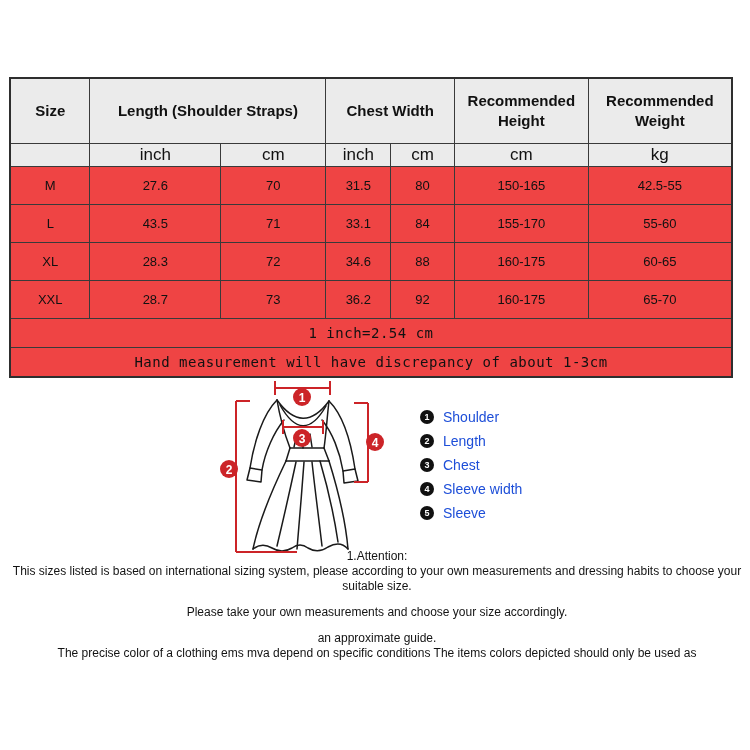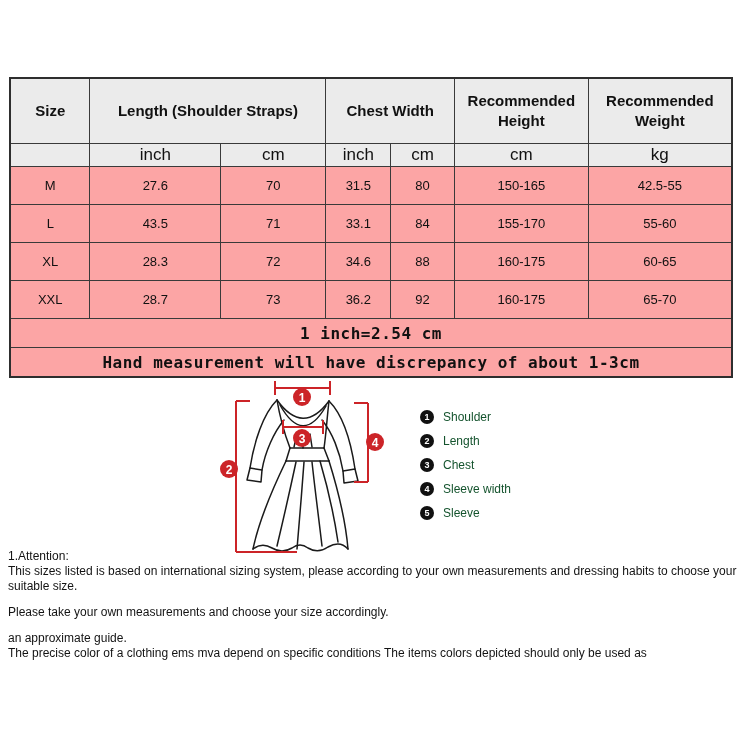--- a/index.html
+++ b/index.html
@@ -1,38 +1,38 @@
 <!DOCTYPE html>
 <html><head>
 <meta charset="utf-8">
 <style>
   html,body{margin:0;padding:0;background:#fff;}
   body{width:750px;height:750px;font-family:"Liberation Sans",sans-serif;color:#111;position:relative;overflow:hidden;}
 
   
   .size-table-wrap{position:absolute;left:9px;top:77px;}
-  table.size-table{border-collapse:collapse;table-layout:fixed;width:724px;background:#fca5a5;}
+  table.size-table{border-collapse:collapse;table-layout:fixed;width:724px;background:#ef4444;}
   table.size-table td,table.size-table th{border:1px solid #3a3a3a;text-align:center;vertical-align:middle;padding:0;}
   table.size-table{border:2px solid #2e2e2e;}
   tr.head-row th{background:#ebebeb;font-size:15px;font-weight:bold;height:64px;line-height:1.35;}
   tr.unit-row td{background:#ebebeb;font-size:17px;height:22px;}
   tr.data-row td{font-size:13px;height:37px;}
-  tr.foot-row td{height:28px;font-family:"DejaVu Sans Mono",monospace;font-size:16px;font-weight:bold;letter-spacing:.5px;}
+  tr.foot-row td{height:28px;font-family:"DejaVu Sans Mono",monospace;font-size:14px;font-weight:normal;letter-spacing:.5px;}
 
   
   .diagram{position:absolute;left:150px;top:370px;width:270px;height:190px;}
   .legend{position:absolute;left:420px;top:410px;display:flex;flex-direction:column;gap:10px;}
   .legend-item{display:flex;align-items:center;gap:9px;height:14px;}
   .lg-num{width:14px;height:14px;border-radius:50%;background:#111;color:#fff;font-size:9px;font-weight:bold;
           display:flex;align-items:center;justify-content:center;flex:0 0 auto;}
-  .lg-label{font-size:12px;color:#14532d;}
+  .lg-label{font-size:14px;color:#1d4ed8;}
 
   
   .notes{position:absolute;left:8px;top:549px;width:738px;font-size:12px;line-height:15px;color:#131313;}
-  .note-section{margin:0 0 11px 0;}
+  .note-section{margin:0 0 11px 0;text-align:center;}
   .note-section p{margin:0;}
 </style>
 </head>
 <body>
 
 <div class="size-table-wrap">
   <table class="size-table">
     <colgroup>
       <col style="width:79px">
         <col style="width:129px">

